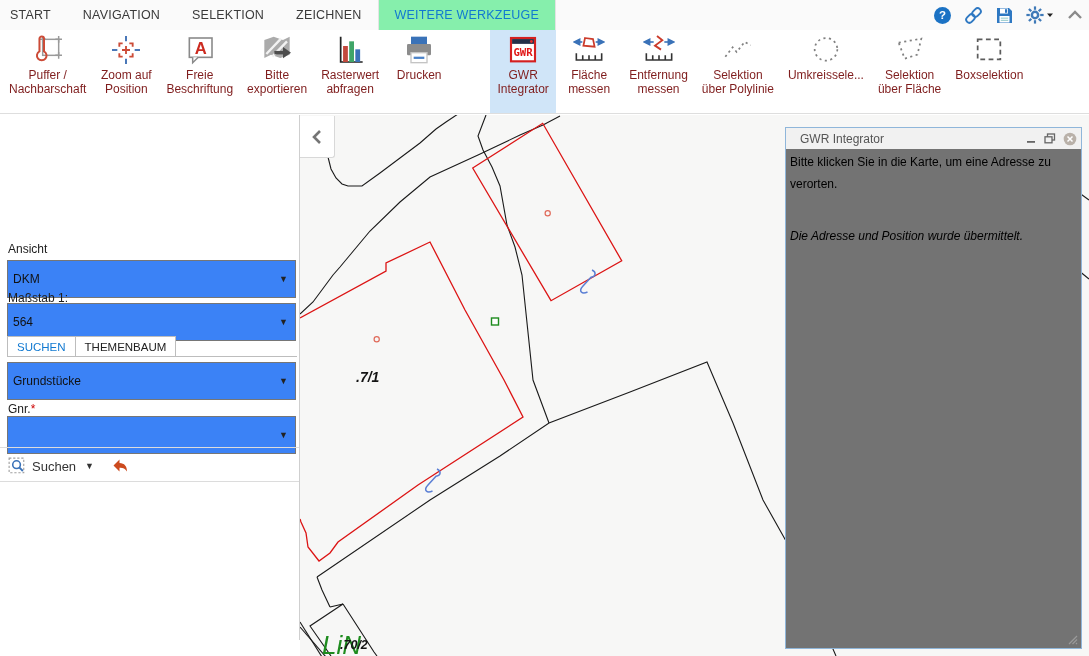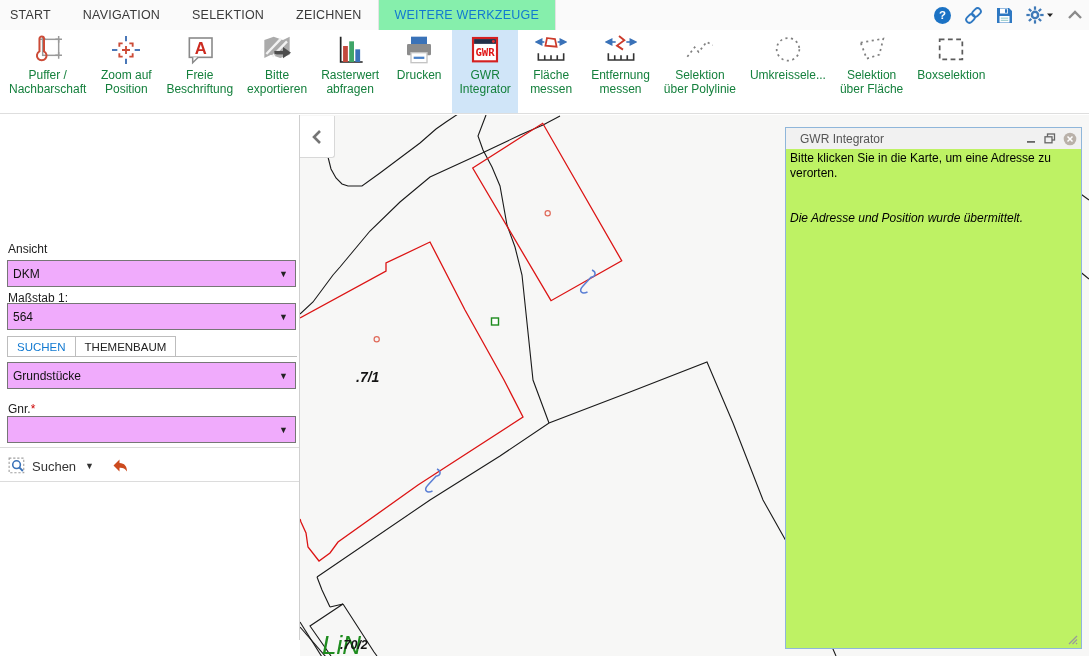--- a/index.html
+++ b/index.html
@@ -19,31 +19,31 @@
   .tb-ic{display:flex;align-items:center;gap:2px;}
   .help-circle{width:17px;height:17px;border-radius:50%;background:#1b72c4;color:#fff;
                font-size:11.5px;font-weight:bold;text-align:center;line-height:17px;}
 
   
   #ribbon{position:absolute;top:30px;left:0;right:0;height:84px;background:#fff;
           border-bottom:1px solid #dedede;display:flex;align-items:stretch;
           padding-left:2px;box-sizing:border-box;overflow:hidden;}
   .rbtn{display:flex;flex-direction:column;align-items:center;padding:4px 7px 0;
         min-width:52px;cursor:default;}
-  .rbtn.selected{background:var(--sel-bg);}
+  .rbtn.selected{background:var(--sel-bg);margin-left:38px;}
   .rbtn .ric{width:32px;height:32px;display:block;}
-  .rbtn .rlbl{font-size:12px;line-height:13.5px;color:#15803d;text-align:center;
+  .rbtn .rlbl{font-size:12px;line-height:13.5px;color:#7f1d1d;text-align:center;
               white-space:nowrap;margin-top:3px;}
 
   
   #sidebar{position:absolute;top:115px;left:0;width:300px;bottom:16px;background:#fff;
            border-right:1px solid #cfcfcf;box-sizing:border-box;}
   .s-label{position:absolute;left:8px;font-size:12px;color:#1c1c1c;}
-  .s-select{position:absolute;left:7px;width:289px;height:27px;border:1px solid #767676;
-            background:#f0abfc;box-sizing:border-box;display:flex;align-items:center;
+  .s-select{position:absolute;left:7px;width:289px;height:38px;border:1px solid #767676;
+            background:#3b82f6;box-sizing:border-box;display:flex;align-items:center;
             font-size:12px;color:#111;padding-left:5px;cursor:default;}
   .s-select .arr{margin-left:auto;padding-right:7px;font-size:9px;color:#222;}
   #s-tabs{position:absolute;top:221px;left:7px;width:290px;height:21px;display:flex;
           border-bottom:1px solid #bdbdbd;box-sizing:border-box;}
   .s-tab{border:1px solid #bdbdbd;border-bottom:none;padding:0 9px;font-size:11.5px;
          line-height:20px;background:#fff;color:#222;cursor:default;}
   .s-tab.active{color:var(--accent);}
   .s-tab + .s-tab{border-left:none;}
   .s-hr{position:absolute;left:0;width:299px;height:0;border-top:1px solid #dcdcdc;}
   #search-row{position:absolute;top:338px;left:8px;height:26px;display:flex;
@@ -54,26 +54,26 @@
 
   
   #map{position:absolute;top:115px;left:300px;width:789px;height:541px;
        background:#f7f7f6;}
   #collapse-btn{position:absolute;top:116px;left:300px;width:34px;height:41px;
        background:#fff;border-right:1px solid #d8d8d8;border-bottom:1px solid #d8d8d8;
        border-bottom-right-radius:3px;display:flex;align-items:center;justify-content:center;}
 
   
   #panel{position:absolute;left:785px;top:127px;width:297px;height:522px;
-         border:1px solid #8fb6da;background:#bef264;box-sizing:border-box;}
+         border:1px solid #8fb6da;background:#737373;box-sizing:border-box;}
   #panel-title{height:21px;background:#f1f1f1;display:flex;align-items:center;
                padding:0 4px 0 14px;}
   #panel-title .ttl{font-size:12px;color:#555;}
   #panel-wbtns{margin-left:auto;display:flex;align-items:center;gap:7px;}
-  #panel-body{padding:2px 4px;font-size:12px;line-height:15px;color:#000;}
+  #panel-body{padding:2px 4px;font-size:12px;line-height:22px;color:#000;}
   #panel-body p{margin:0;}
   #panel-body p + p{margin-top:30px;font-style:italic;}
   #resize-grip{position:absolute;right:3px;bottom:3px;}
 </style>
 </head>
 <body>
 
 <div id="app">
 
   <div id="menubar">

